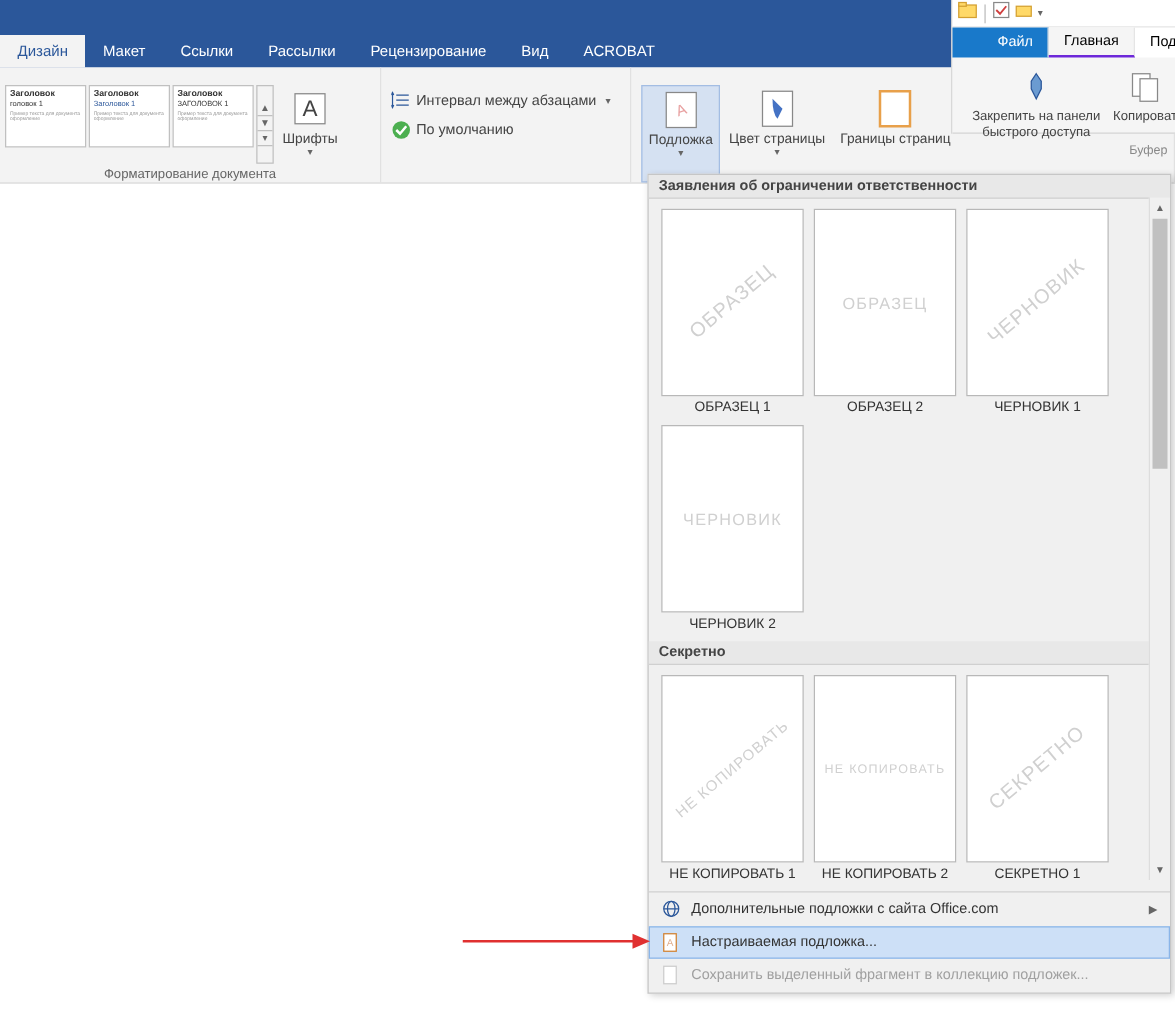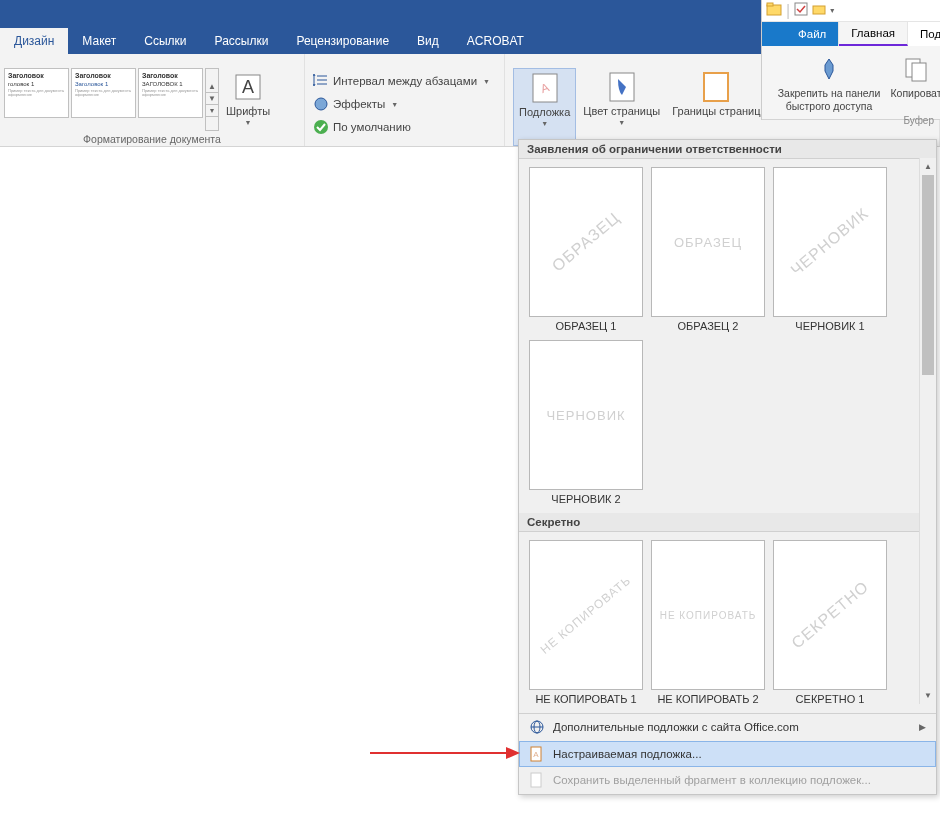--- a/index.html
+++ b/index.html
@@ -43,21 +43,21 @@
 
 .page-bg-group .ribbon-group-content { padding-left: 4px; }
 
 
 .explorer { position: absolute; left: 761px; top: 0; width: 179px; background: #fff; border-left: 1px solid #ccc; }
 .explorer-qat { height: 22px; background: #fff; border-bottom: 1px solid #e5e5e5; display: flex; align-items: center; padding: 0 4px; gap: 4px; }
 .explorer-tabs { height: 24px; display: flex; font-size: 11.5px; }
 .explorer-tab { padding: 0 12px; display: flex; align-items: center; border-right: 1px solid #e5e5e5; }
 .explorer-tab.file { background: #1979ca; color: #fff; padding-left: 36px; }
 .explorer-tab.active { background: #f5f5f5; border-bottom: 2px solid #6d28d9; }
-.explorer-ribbon { height: 74px; background: #f5f5f5; border-bottom: 1px solid #d4d4d4; display: flex; padding: 4px 2px 0; }
+.explorer-ribbon { height: 61px; background: #f5f5f5; border-bottom: 1px solid #d4d4d4; display: flex; padding: 4px 2px 0; }
 .explorer-ribbon .ribbon-btn-large { font-size: 10.5px; }
 .explorer-group-label { font-size: 10px; color: #888; text-align: right; padding-right: 4px; }
 
 
 .watermark-gallery { position: absolute; left: 518px; top: 139px; width: 419px; background: #f0f0f0; border: 1px solid #c6c6c6; box-shadow: 2px 2px 6px rgba(0,0,0,0.2); z-index: 10; }
 .gallery-section-header { background: #e8e8e8; padding: 3px 8px; font-size: 11.5px; font-weight: bold; color: #444; border-bottom: 1px solid #d0d0d0; }
 .gallery-grid { display: flex; flex-wrap: wrap; gap: 8px; padding: 8px 10px; }
 .gallery-item { display: flex; flex-direction: column; align-items: center; gap: 3px; }
 .gallery-thumb { width: 114px; height: 150px; background: #fff; border: 1px solid #b8b8b8; display: flex; align-items: center; justify-content: center; position: relative; }
 .gallery-thumb .wm-text { color: #d0d0d0; font-size: 16px; font-weight: 500; transform: rotate(-40deg); white-space: nowrap; letter-spacing: 1px; }
@@ -175,29 +175,20 @@
               <line x1="4" y1="11" x2="14" y2="11" stroke="#2b579a"></line>
               <path d="M1 2 L1 12 M0 3 L1 1 L2 3 M0 11 L1 13 L2 11" stroke="#2b579a" fill="none"></path>
             </svg>
           </span>
         <span>Интервал между абзацами</span>
         <span class="dropdown-arrow">▼</span>
       </div>
       <div class="ribbon-btn-small">
         <span class="icon">
             <svg width="16" height="16" viewBox="0 0 16 16">
-              <circle cx="8" cy="8" r="6" fill="#7ba7d7" stroke="#2b579a"></circle>
-            </svg>
-          </span>
-        <span>Эффекты</span>
-        <span class="dropdown-arrow">▼</span>
-      </div>
-      <div class="ribbon-btn-small">
-        <span class="icon">
-            <svg width="16" height="16" viewBox="0 0 16 16">
               <circle cx="8" cy="8" r="7" fill="#4caf50"></circle>
               <path d="M4 8 L7 11 L12 5" stroke="#fff" stroke-width="2" fill="none"></path>
             </svg>
           </span>
         <span>По умолчанию</span>
       </div>
     </div>
   </div>
 
   <div class="ribbon-group page-bg-group" style="flex:1;">

